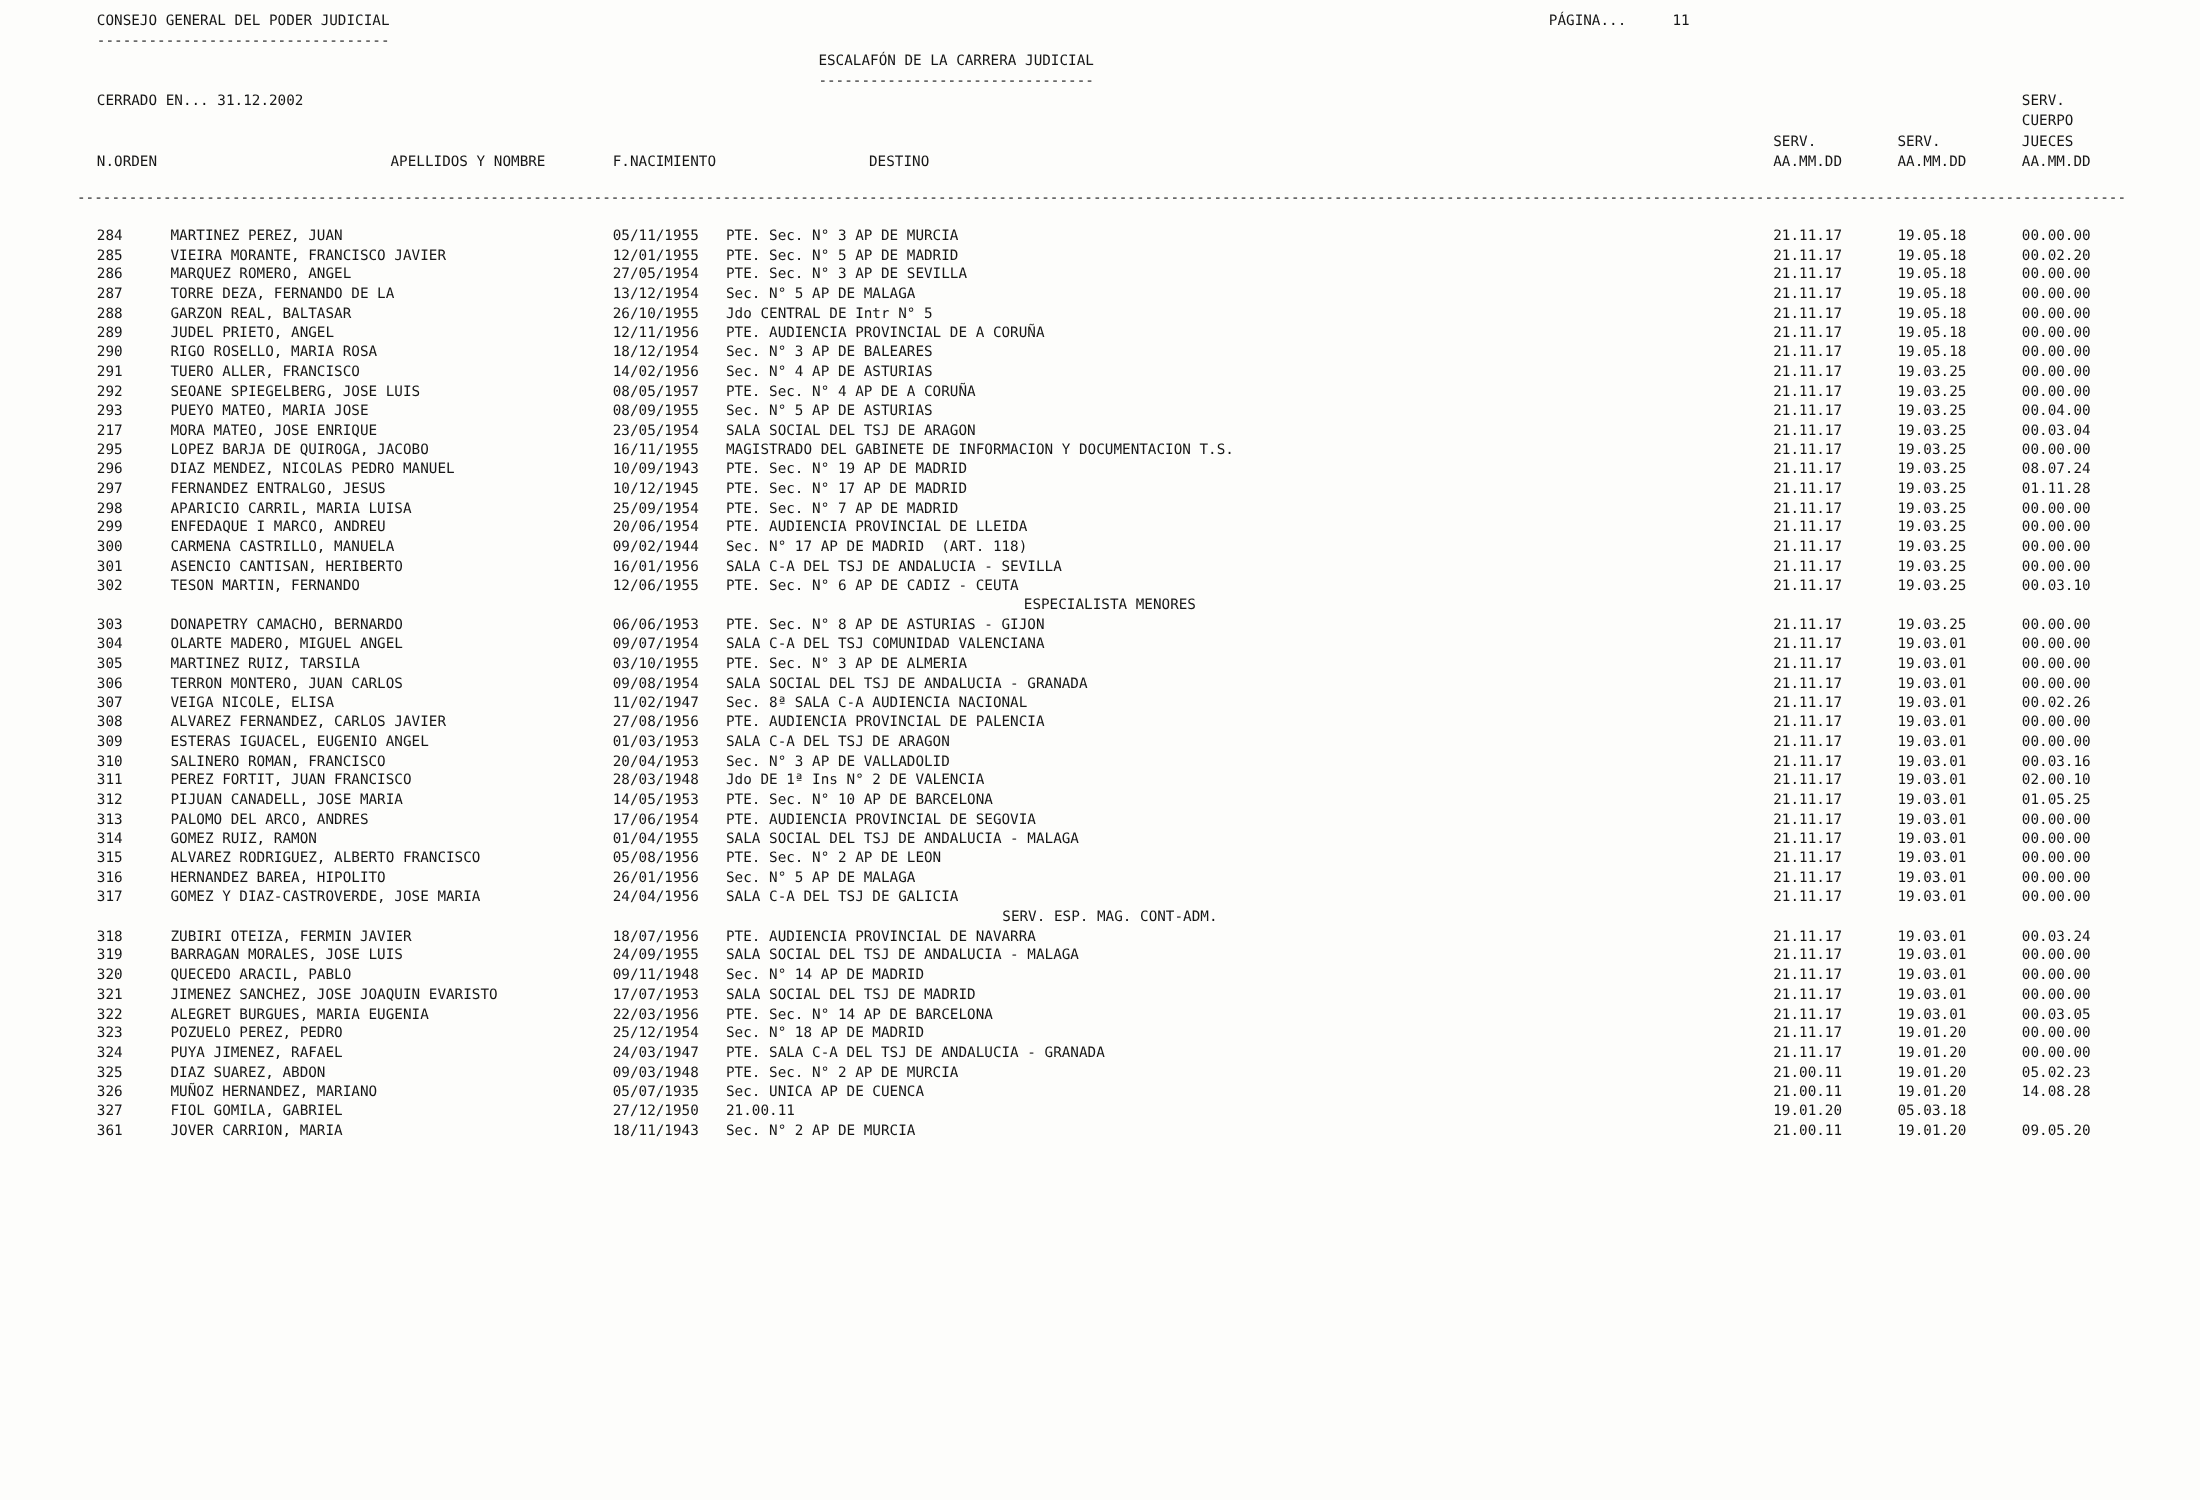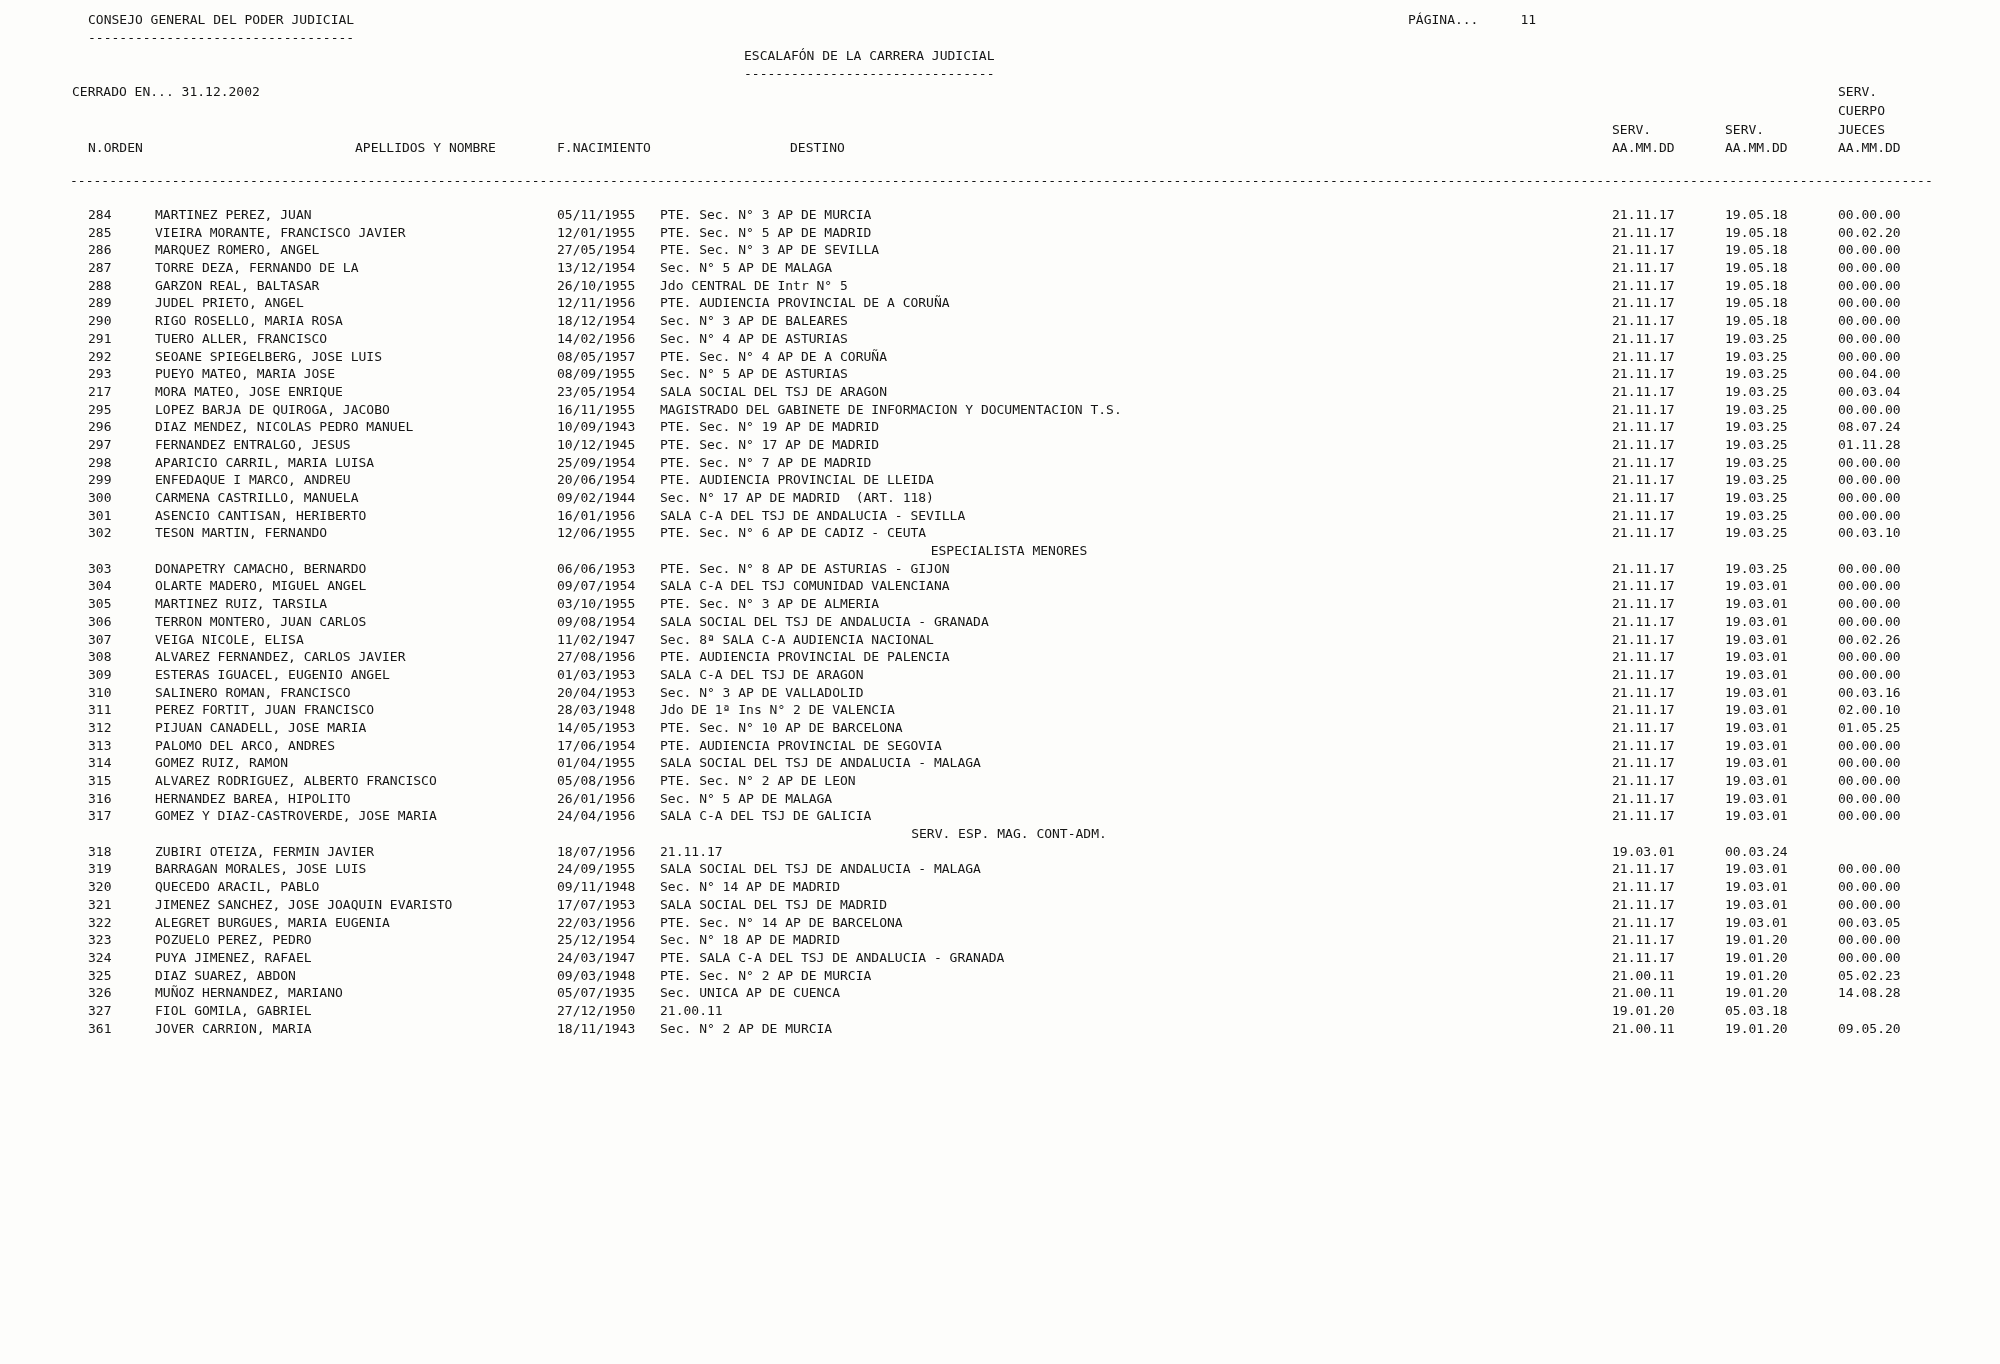--- a/index.html
+++ b/index.html
@@ -41,21 +41,21 @@
 <div>
 
   <div class="abs" style="left:88px; top:12px;">CONSEJO GENERAL DEL PODER JUDICIAL</div>
   <div class="abs" style="left:88px; top:30px;">----------------------------------</div>
 
   <div class="abs" style="left:1408px; top:12px;"><span>PÁGINA...</span><span class="pgspace"></span><span>11</span></div>
 
   <div class="abs" style="left:744px; top:48px;">ESCALAFÓN DE LA CARRERA JUDICIAL</div>
   <div class="abs" style="left:744px; top:66px;">--------------------------------</div>
 
-  <div class="abs" style="left:72px; top:84px;">CERRADO EN... 31.12.2002</div>
+  <div class="abs" style="left:88px; top:84px;">CERRADO EN... 31.12.2002</div>
 
   <div id="colheads">
     <div class="grid-row hrow">
       <div class="cell" style="grid-column:7"><div class="servhead">SERV.</div></div>
     </div>
     <div class="grid-row hrow">
       <div class="cell" style="grid-column:7"><div class="servhead">CUERPO</div></div>
     </div>
     <div class="grid-row hrow">
       <div class="cell" style="grid-column:5"><div class="servhead">SERV.</div></div>
@@ -105,21 +105,21 @@
       <div class="grid-row"><div class="cell col-orden">309</div><div class="cell col-nombre">ESTERAS IGUACEL, EUGENIO ANGEL</div><div class="cell col-nacimiento">01/03/1953</div><div class="cell col-destino">SALA C-A DEL TSJ DE ARAGON</div><div class="cell col-carrera">21.11.17</div><div class="cell col-categor">19.03.01</div><div class="cell col-cuerpo">00.00.00</div></div>
       <div class="grid-row"><div class="cell col-orden">310</div><div class="cell col-nombre">SALINERO ROMAN, FRANCISCO</div><div class="cell col-nacimiento">20/04/1953</div><div class="cell col-destino">Sec. N° 3 AP DE VALLADOLID</div><div class="cell col-carrera">21.11.17</div><div class="cell col-categor">19.03.01</div><div class="cell col-cuerpo">00.03.16</div></div>
       <div class="grid-row"><div class="cell col-orden">311</div><div class="cell col-nombre">PEREZ FORTIT, JUAN FRANCISCO</div><div class="cell col-nacimiento">28/03/1948</div><div class="cell col-destino">Jdo DE 1ª Ins N° 2 DE VALENCIA</div><div class="cell col-carrera">21.11.17</div><div class="cell col-categor">19.03.01</div><div class="cell col-cuerpo">02.00.10</div></div>
       <div class="grid-row"><div class="cell col-orden">312</div><div class="cell col-nombre">PIJUAN CANADELL, JOSE MARIA</div><div class="cell col-nacimiento">14/05/1953</div><div class="cell col-destino">PTE. Sec. N° 10 AP DE BARCELONA</div><div class="cell col-carrera">21.11.17</div><div class="cell col-categor">19.03.01</div><div class="cell col-cuerpo">01.05.25</div></div>
       <div class="grid-row"><div class="cell col-orden">313</div><div class="cell col-nombre">PALOMO DEL ARCO, ANDRES</div><div class="cell col-nacimiento">17/06/1954</div><div class="cell col-destino">PTE. AUDIENCIA PROVINCIAL DE SEGOVIA</div><div class="cell col-carrera">21.11.17</div><div class="cell col-categor">19.03.01</div><div class="cell col-cuerpo">00.00.00</div></div>
       <div class="grid-row"><div class="cell col-orden">314</div><div class="cell col-nombre">GOMEZ RUIZ, RAMON</div><div class="cell col-nacimiento">01/04/1955</div><div class="cell col-destino">SALA SOCIAL DEL TSJ DE ANDALUCIA - MALAGA</div><div class="cell col-carrera">21.11.17</div><div class="cell col-categor">19.03.01</div><div class="cell col-cuerpo">00.00.00</div></div>
       <div class="grid-row"><div class="cell col-orden">315</div><div class="cell col-nombre">ALVAREZ RODRIGUEZ, ALBERTO FRANCISCO</div><div class="cell col-nacimiento">05/08/1956</div><div class="cell col-destino">PTE. Sec. N° 2 AP DE LEON</div><div class="cell col-carrera">21.11.17</div><div class="cell col-categor">19.03.01</div><div class="cell col-cuerpo">00.00.00</div></div>
       <div class="grid-row"><div class="cell col-orden">316</div><div class="cell col-nombre">HERNANDEZ BAREA, HIPOLITO</div><div class="cell col-nacimiento">26/01/1956</div><div class="cell col-destino">Sec. N° 5 AP DE MALAGA</div><div class="cell col-carrera">21.11.17</div><div class="cell col-categor">19.03.01</div><div class="cell col-cuerpo">00.00.00</div></div>
       <div class="grid-row"><div class="cell col-orden">317</div><div class="cell col-nombre">GOMEZ Y DIAZ-CASTROVERDE, JOSE MARIA</div><div class="cell col-nacimiento">24/04/1956</div><div class="cell col-destino">SALA C-A DEL TSJ DE GALICIA</div><div class="cell col-carrera">21.11.17</div><div class="cell col-categor">19.03.01</div><div class="cell col-cuerpo">00.00.00</div></div>
       <div class="grid-row"><div class="cell note-cell">SERV. ESP. MAG. CONT-ADM.</div></div>
-      <div class="grid-row"><div class="cell col-orden">318</div><div class="cell col-nombre">ZUBIRI OTEIZA, FERMIN JAVIER</div><div class="cell col-nacimiento">18/07/1956</div><div class="cell col-carrera">21.11.17</div><div class="cell col-categor">19.03.01</div><div class="cell col-cuerpo">00.03.24</div></div>
+      <div class="grid-row"><div class="cell col-orden">318</div><div class="cell col-nombre">ZUBIRI OTEIZA, FERMIN JAVIER</div><div class="cell col-nacimiento">18/07/1956</div><div class="cell col-destino">PTE. AUDIENCIA PROVINCIAL DE NAVARRA</div><div class="cell col-carrera">21.11.17</div><div class="cell col-categor">19.03.01</div><div class="cell col-cuerpo">00.03.24</div></div>
       <div class="grid-row"><div class="cell col-orden">319</div><div class="cell col-nombre">BARRAGAN MORALES, JOSE LUIS</div><div class="cell col-nacimiento">24/09/1955</div><div class="cell col-destino">SALA SOCIAL DEL TSJ DE ANDALUCIA - MALAGA</div><div class="cell col-carrera">21.11.17</div><div class="cell col-categor">19.03.01</div><div class="cell col-cuerpo">00.00.00</div></div>
       <div class="grid-row"><div class="cell col-orden">320</div><div class="cell col-nombre">QUECEDO ARACIL, PABLO</div><div class="cell col-nacimiento">09/11/1948</div><div class="cell col-destino">Sec. N° 14 AP DE MADRID</div><div class="cell col-carrera">21.11.17</div><div class="cell col-categor">19.03.01</div><div class="cell col-cuerpo">00.00.00</div></div>
       <div class="grid-row"><div class="cell col-orden">321</div><div class="cell col-nombre">JIMENEZ SANCHEZ, JOSE JOAQUIN EVARISTO</div><div class="cell col-nacimiento">17/07/1953</div><div class="cell col-destino">SALA SOCIAL DEL TSJ DE MADRID</div><div class="cell col-carrera">21.11.17</div><div class="cell col-categor">19.03.01</div><div class="cell col-cuerpo">00.00.00</div></div>
       <div class="grid-row"><div class="cell col-orden">322</div><div class="cell col-nombre">ALEGRET BURGUES, MARIA EUGENIA</div><div class="cell col-nacimiento">22/03/1956</div><div class="cell col-destino">PTE. Sec. N° 14 AP DE BARCELONA</div><div class="cell col-carrera">21.11.17</div><div class="cell col-categor">19.03.01</div><div class="cell col-cuerpo">00.03.05</div></div>
       <div class="grid-row"><div class="cell col-orden">323</div><div class="cell col-nombre">POZUELO PEREZ, PEDRO</div><div class="cell col-nacimiento">25/12/1954</div><div class="cell col-destino">Sec. N° 18 AP DE MADRID</div><div class="cell col-carrera">21.11.17</div><div class="cell col-categor">19.01.20</div><div class="cell col-cuerpo">00.00.00</div></div>
       <div class="grid-row"><div class="cell col-orden">324</div><div class="cell col-nombre">PUYA JIMENEZ, RAFAEL</div><div class="cell col-nacimiento">24/03/1947</div><div class="cell col-destino">PTE. SALA C-A DEL TSJ DE ANDALUCIA - GRANADA</div><div class="cell col-carrera">21.11.17</div><div class="cell col-categor">19.01.20</div><div class="cell col-cuerpo">00.00.00</div></div>
       <div class="grid-row"><div class="cell col-orden">325</div><div class="cell col-nombre">DIAZ SUAREZ, ABDON</div><div class="cell col-nacimiento">09/03/1948</div><div class="cell col-destino">PTE. Sec. N° 2 AP DE MURCIA</div><div class="cell col-carrera">21.00.11</div><div class="cell col-categor">19.01.20</div><div class="cell col-cuerpo">05.02.23</div></div>
       <div class="grid-row"><div class="cell col-orden">326</div><div class="cell col-nombre">MUÑOZ HERNANDEZ, MARIANO</div><div class="cell col-nacimiento">05/07/1935</div><div class="cell col-destino">Sec. UNICA AP DE CUENCA</div><div class="cell col-carrera">21.00.11</div><div class="cell col-categor">19.01.20</div><div class="cell col-cuerpo">14.08.28</div></div>
       <div class="grid-row"><div class="cell col-orden">327</div><div class="cell col-nombre">FIOL GOMILA, GABRIEL</div><div class="cell col-nacimiento">27/12/1950</div><div class="cell col-carrera">21.00.11</div><div class="cell col-categor">19.01.20</div><div class="cell col-cuerpo">05.03.18</div></div>
       <div class="grid-row"><div class="cell col-orden">361</div><div class="cell col-nombre">JOVER CARRION, MARIA</div><div class="cell col-nacimiento">18/11/1943</div><div class="cell col-destino">Sec. N° 2 AP DE MURCIA</div><div class="cell col-carrera">21.00.11</div><div class="cell col-categor">19.01.20</div><div class="cell col-cuerpo">09.05.20</div></div>

